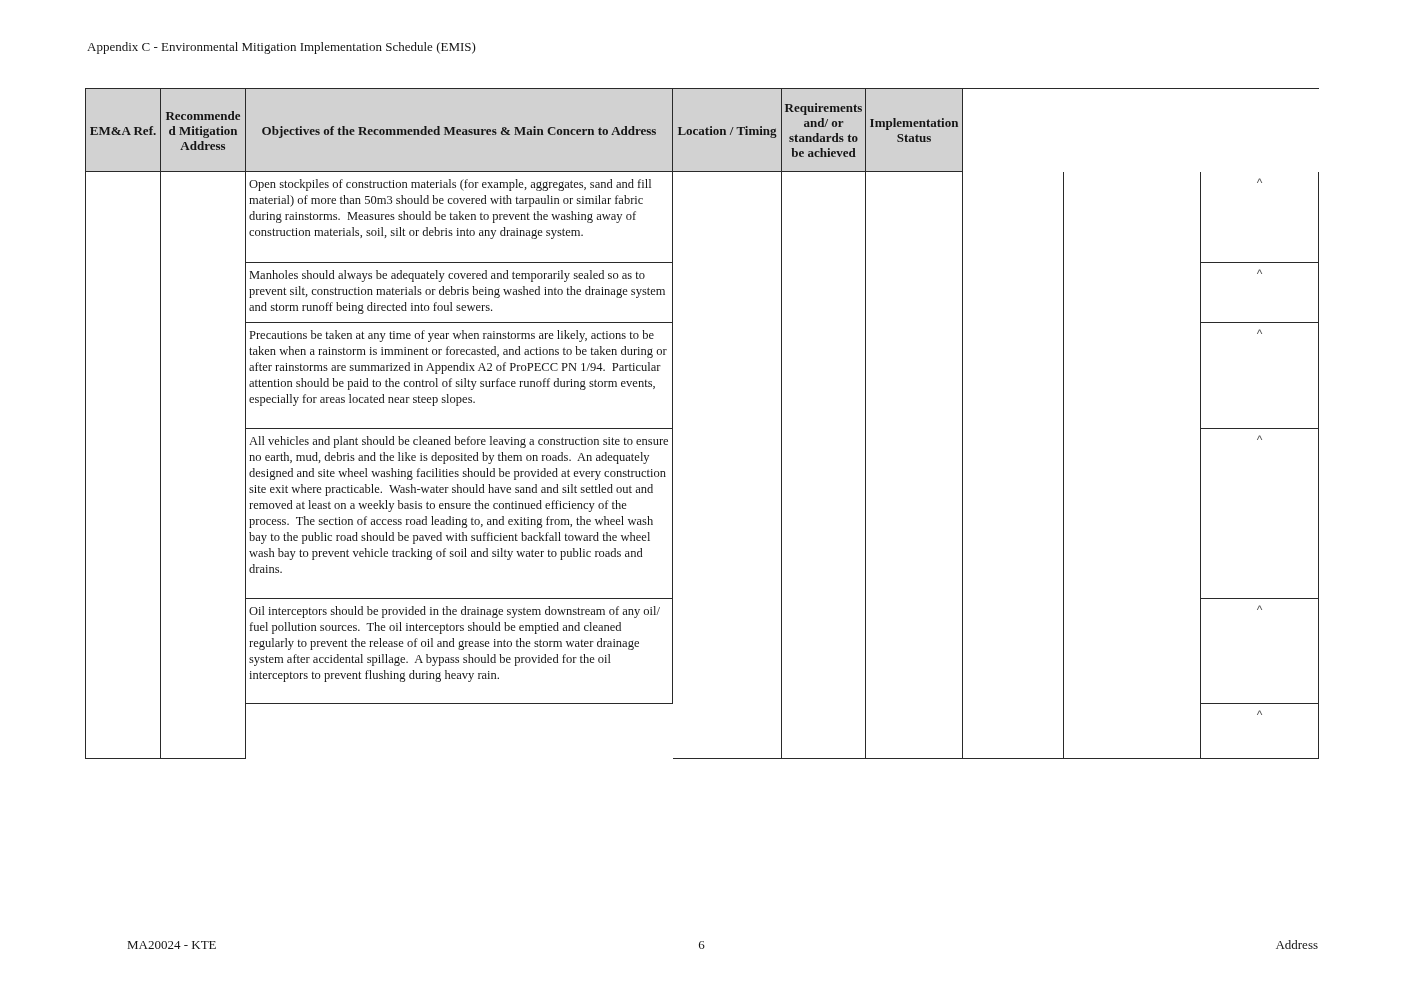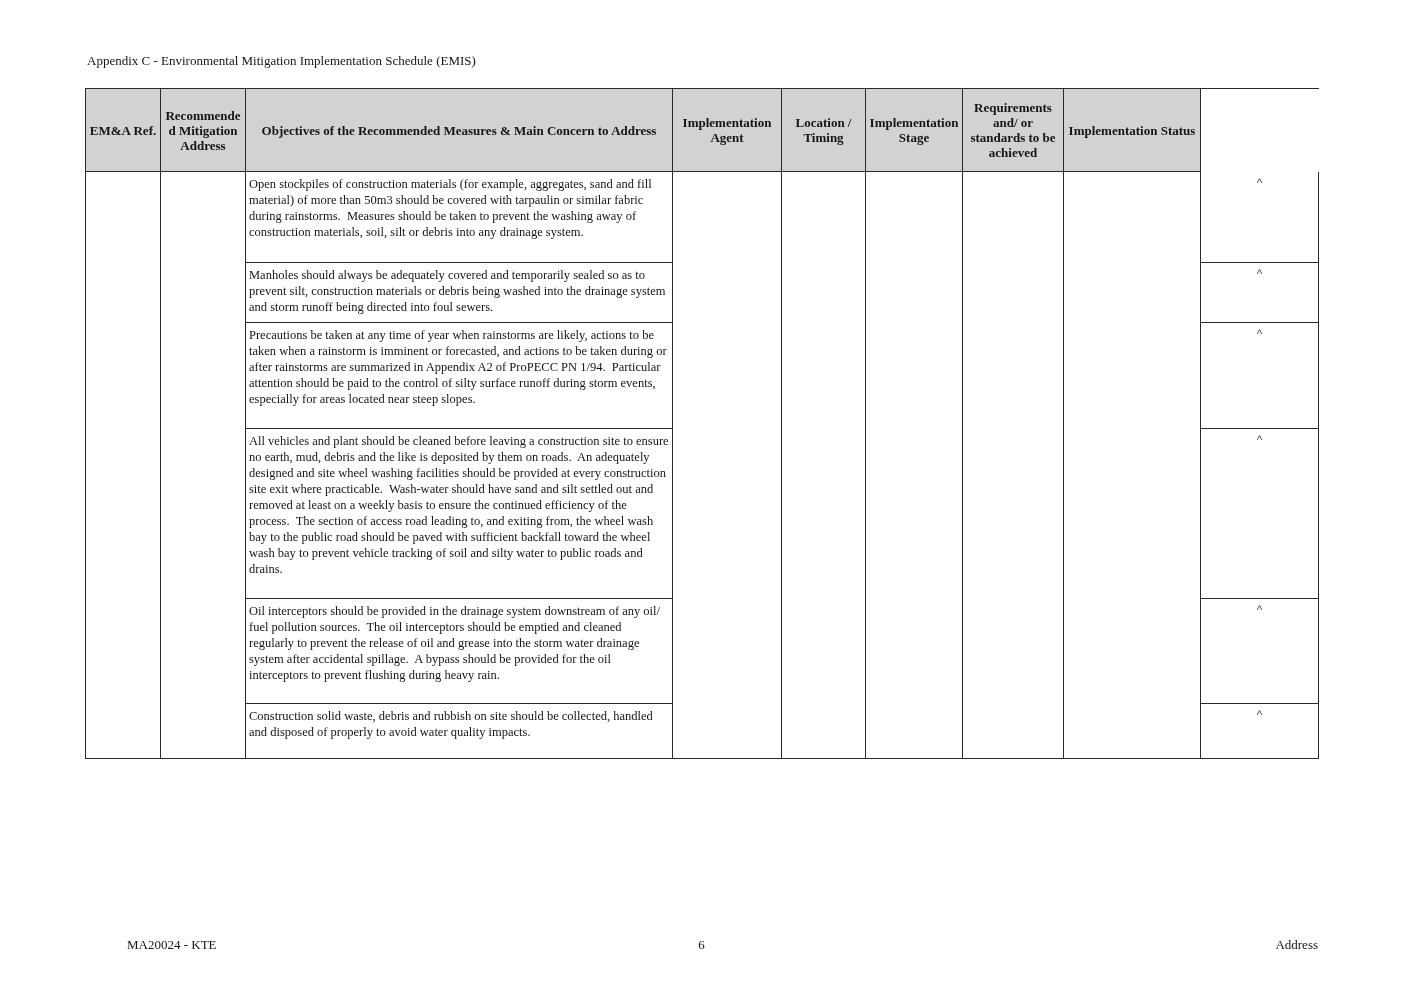--- a/index.html
+++ b/index.html
@@ -11,21 +11,21 @@
   html,body{background:#ffffff;}
   .page{
     position:relative;
     width:1402px;height:992px;
     background:#ffffff;
     font-family:"Liberation Serif","DejaVu Serif",serif;
     color:var(--text);
     overflow:hidden;
   }
   .doc-title{
-    position:absolute;left:87px;top:53px;
+    position:absolute;left:87px;top:39px;
     font-size:13px;line-height:15px;
   }
   .tbl{
     position:absolute;left:85px;top:88px;
     width:1234px;
     display:grid;
     grid-template-columns:75px 85px 427px 109px 84px 97px 101px 137px 118px;
     grid-template-rows:83px 91px 60px 106px 170px 105px 55px;
     border-top:1.5px solid var(--border);
     border-left:1.5px solid var(--border);
@@ -78,28 +78,22 @@
 
     <div class="cell th">
       <span>EM&amp;A Ref.</span>
     </div>
     <div class="cell th">
       <span>Recommended Mitigation Address</span>
     </div>
     <div class="cell th">
       <span>Objectives of the Recommended Measures &amp; Main Concern to Address</span>
     </div>
-    <div class="cell th th-agent">
-      <span>Implementation Agent</span>
-    </div>
     <div class="cell th">
       <span>Location / Timing</span>
-    </div>
-    <div class="cell th">
-      <span>Implementation Stage</span>
     </div>
     <div class="cell th">
       <span>Requirements and/ or standards to be achieved</span>
     </div>
     <div class="cell th">
       <span>Implementation Status</span>
     </div>
 
     <div class="cell" style="grid-area:2/1/8/2"></div>
     <div class="cell" style="grid-area:2/2/8/3"></div>
@@ -107,21 +101,20 @@
     <div class="cell" style="grid-area:2/5/8/6"></div>
     <div class="cell" style="grid-area:2/6/8/7"></div>
     <div class="cell" style="grid-area:2/7/8/8"></div>
     <div class="cell" style="grid-area:2/8/8/9"></div>
 
     <div class="cell measure" style="grid-area:2/3/3/4">Open stockpiles of construction materials (for example, aggregates, sand and fill material) of more than 50m3 should be covered with tarpaulin or similar fabric during rainstorms.  Measures should be taken to prevent the washing away of construction materials, soil, silt or debris into any drainage system.</div>
     <div class="cell measure" style="grid-area:3/3/4/4">Manholes should always be adequately covered and temporarily sealed so as to prevent silt, construction materials or debris being washed into the drainage system and storm runoff being directed into foul sewers.</div>
     <div class="cell measure" style="grid-area:4/3/5/4">Precautions be taken at any time of year when rainstorms are likely, actions to be taken when a rainstorm is imminent or forecasted, and actions to be taken during or after rainstorms are summarized in Appendix A2 of ProPECC PN 1/94.  Particular attention should be paid to the control of silty surface runoff during storm events, especially for areas located near steep slopes.</div>
     <div class="cell measure" style="grid-area:5/3/6/4">All vehicles and plant should be cleaned before leaving a construction site to ensure no earth, mud, debris and the like is deposited by them on roads.  An adequately designed and site wheel washing facilities should be provided at every construction site exit where practicable.  Wash-water should have sand and silt settled out and removed at least on a weekly basis to ensure the continued efficiency of the process.  The section of access road leading to, and exiting from, the wheel wash bay to the public road should be paved with sufficient backfall toward the wheel wash bay to prevent vehicle tracking of soil and silty water to public roads and drains.</div>
     <div class="cell measure" style="grid-area:6/3/7/4">Oil interceptors should be provided in the drainage system downstream of any oil/ fuel pollution sources.  The oil interceptors should be emptied and cleaned regularly to prevent the release of oil and grease into the storm water drainage system after accidental spillage.  A bypass should be provided for the oil interceptors to prevent flushing during heavy rain.</div>
-    <div class="cell measure" style="grid-area:7/3/8/4">Construction solid waste, debris and rubbish on site should be collected, handled and disposed of properly to avoid water quality impacts.</div>
 
     <div class="cell status" style="grid-area:2/9/3/10">^</div>
     <div class="cell status" style="grid-area:3/9/4/10">^</div>
     <div class="cell status" style="grid-area:4/9/5/10">^</div>
     <div class="cell status" style="grid-area:5/9/6/10">^</div>
     <div class="cell status" style="grid-area:6/9/7/10">^</div>
     <div class="cell status" style="grid-area:7/9/8/10">^</div>
 
   </div>
 

